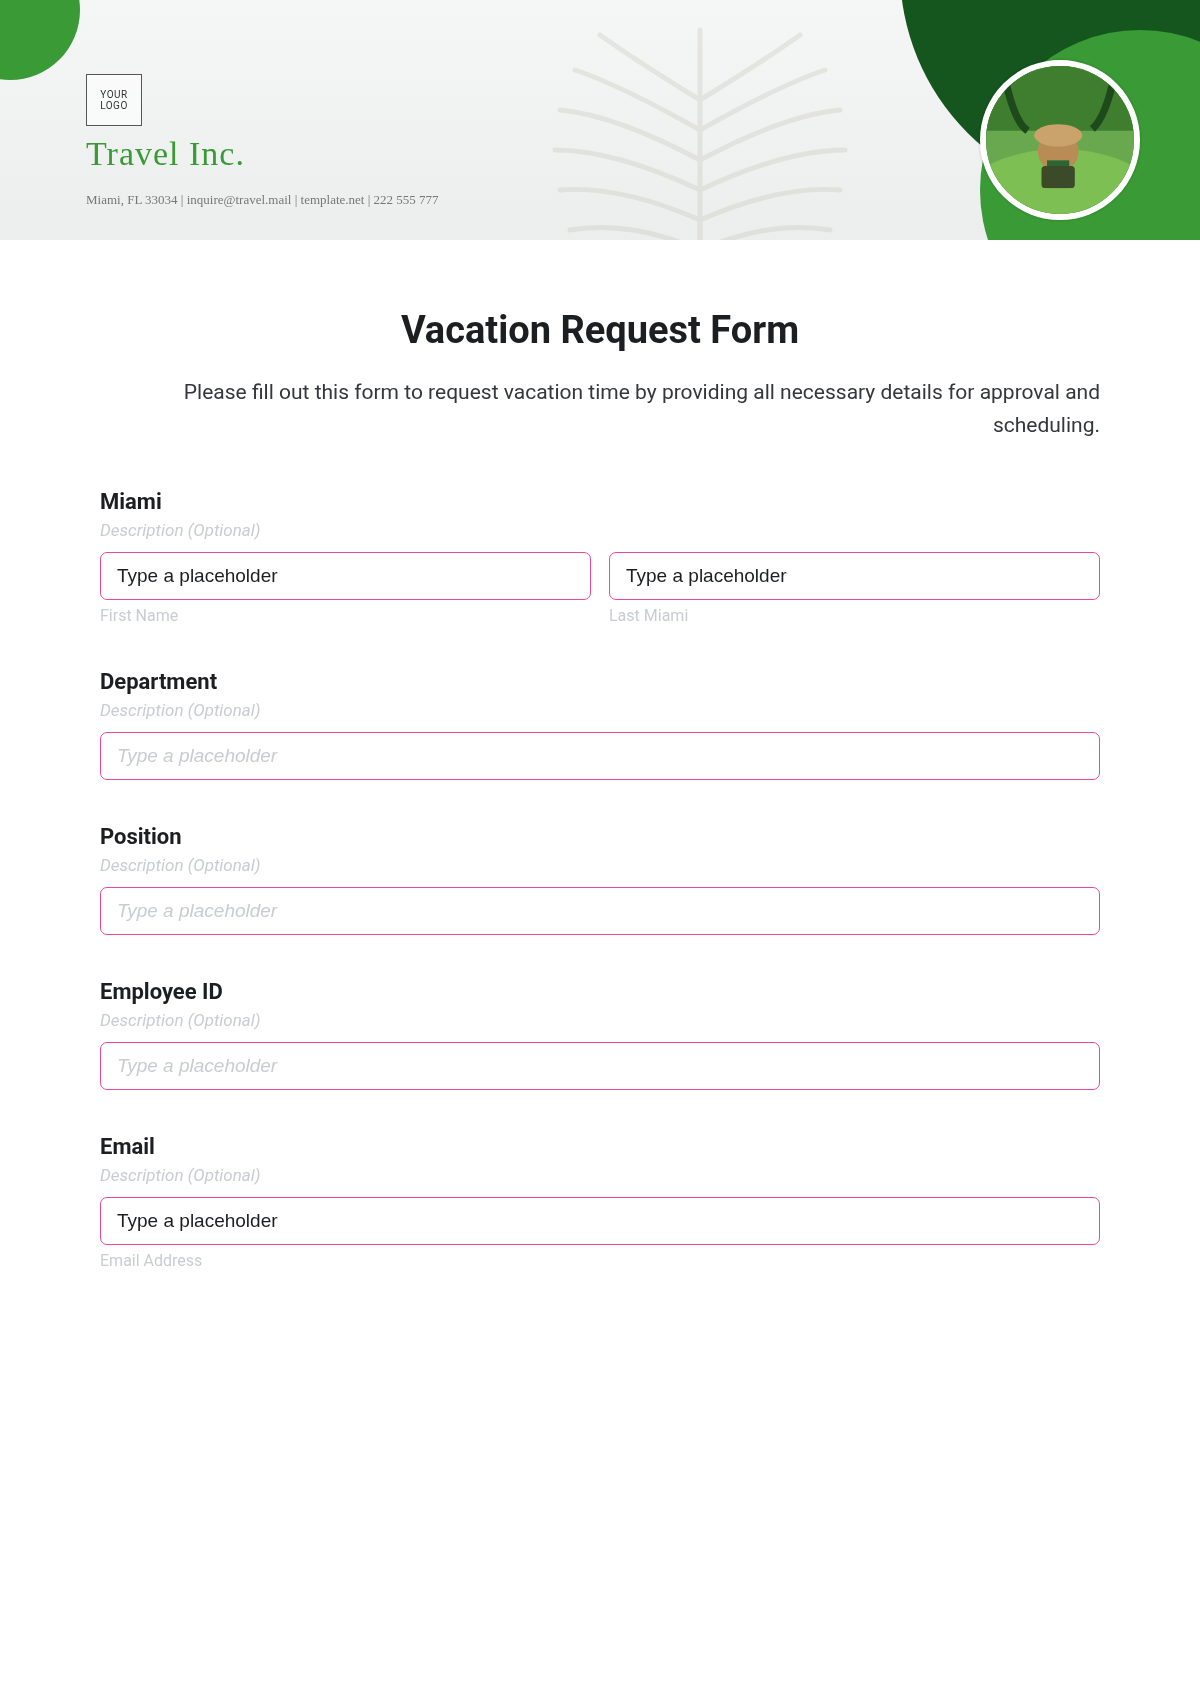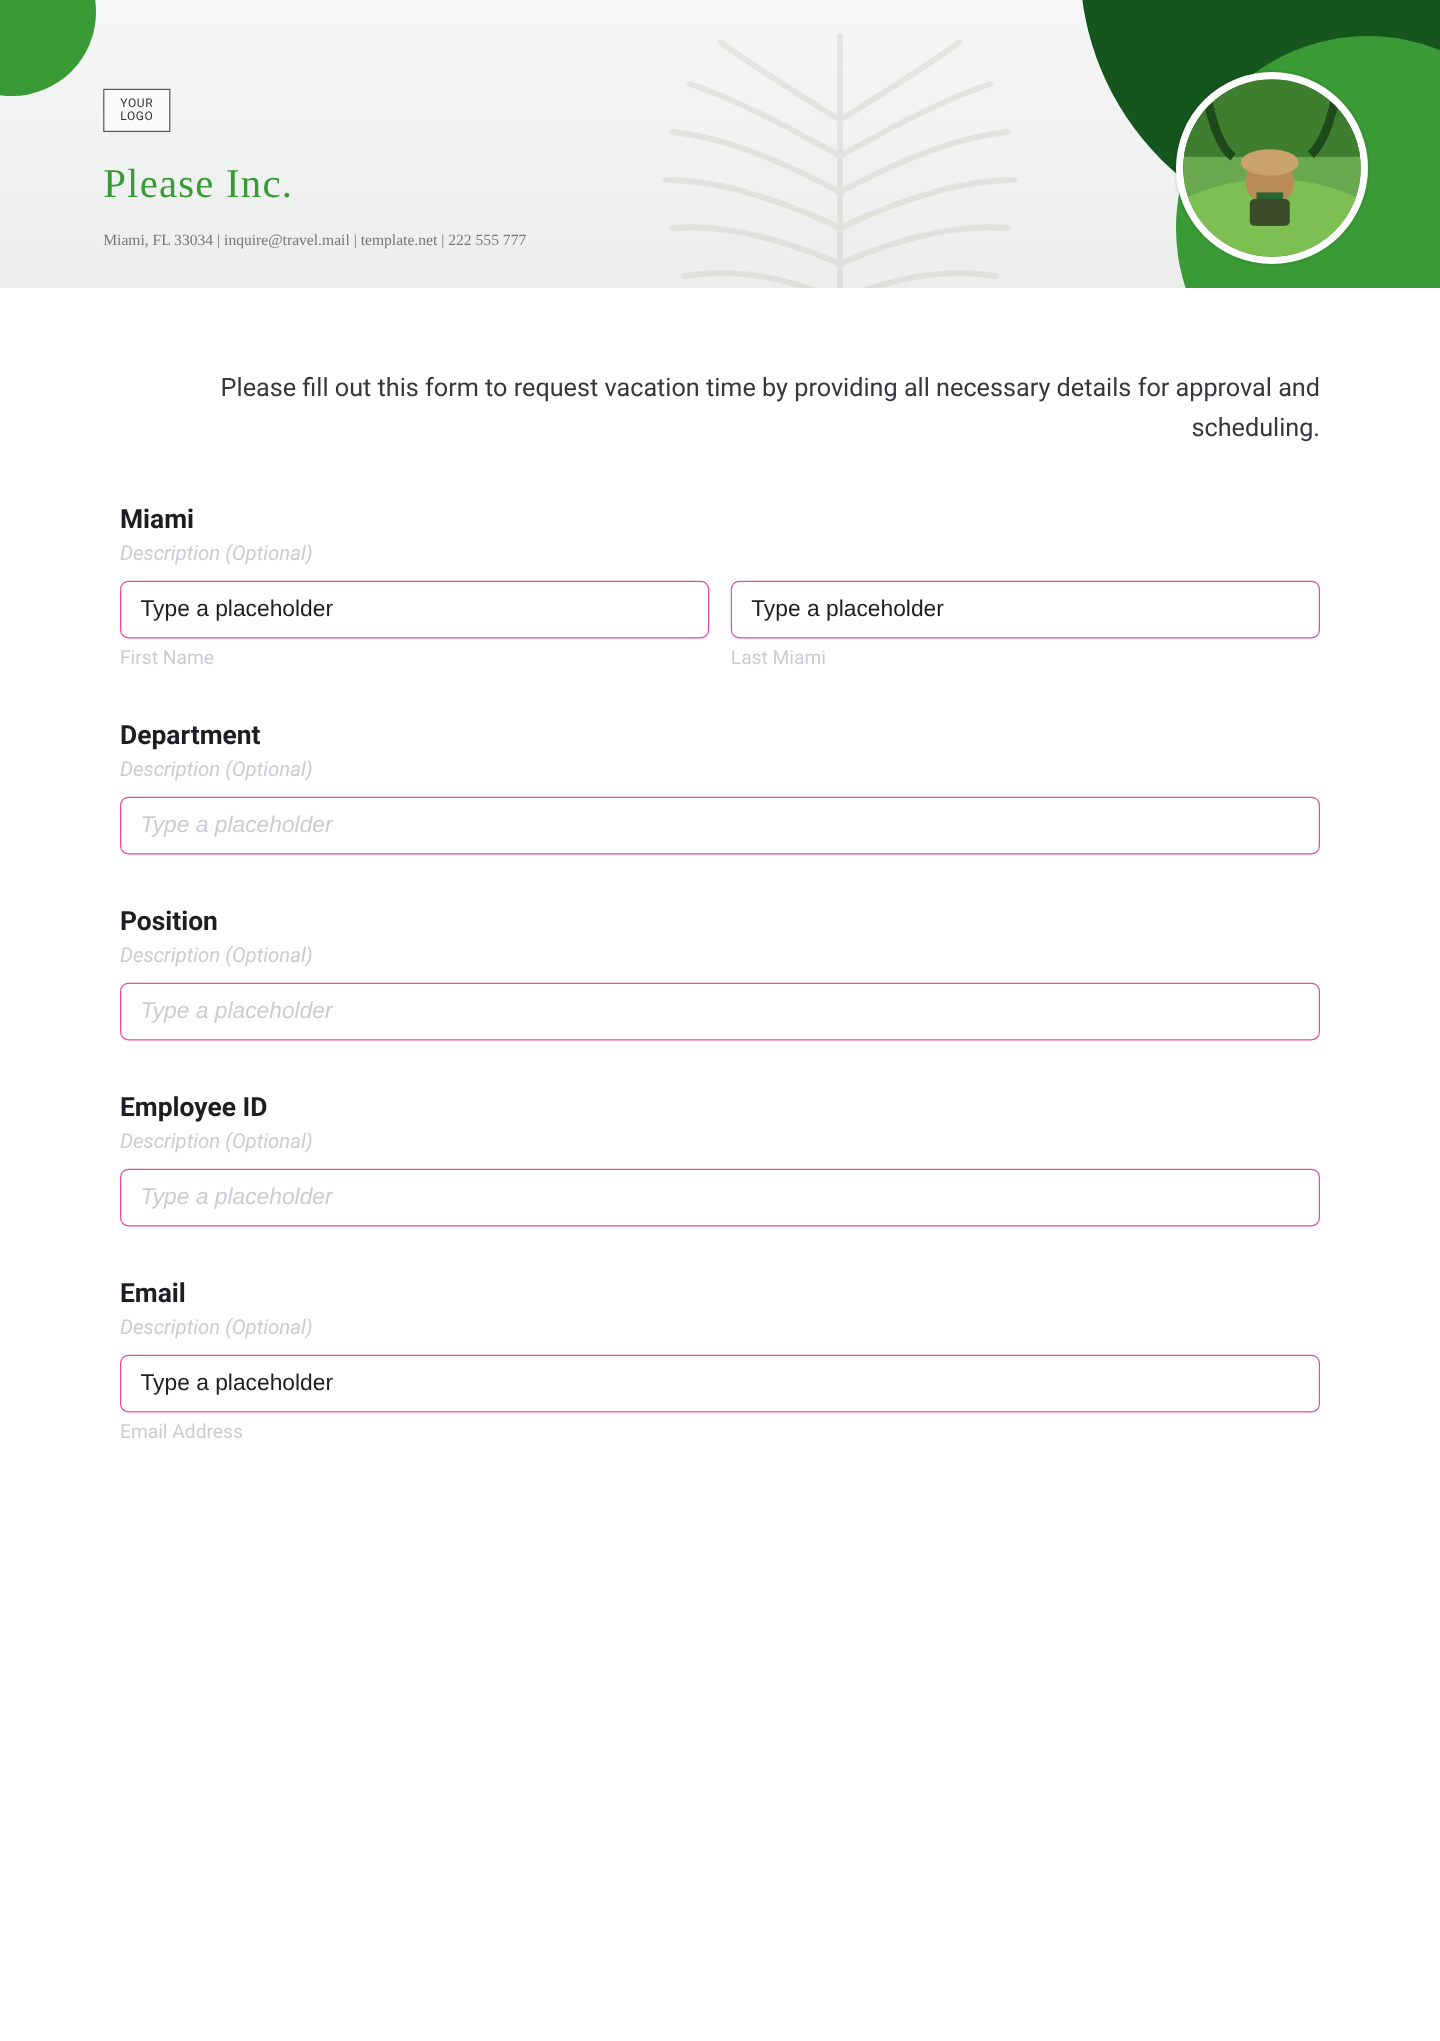--- a/index.html
+++ b/index.html
@@ -43,21 +43,21 @@
   .leaf {
     position: absolute;
     right: 320px; top: 20px;
     width: 360px; height: 260px;
     opacity: 0.25;
   }
   .leaf svg { width: 100%; height: 100%; }
   .logo-box {
     position: absolute;
     left: 86px; top: 74px;
-    width: 56px; height: 36px;
+    width: 56px; height: 52px;
     border: 1px solid #555;
     display: flex; align-items: center; justify-content: center;
     font-size: 10px; text-align: center; line-height: 1.15;
     color: #333; background: rgba(255,255,255,0.6);
     letter-spacing: 0.5px;
   }
   .company {
     position: absolute;
     left: 86px; top: 135px;
     font-family: Georgia, "Times New Roman", serif;
@@ -175,38 +175,39 @@
         <path d="M180 140 Q265 95 320 90"></path>
         <path d="M180 110 Q260 65 305 50"></path>
         <path d="M180 80  Q245 40 280 15"></path>
       </g>
     </svg>
   </div>
   <div class="logo-box">
     <span style="white-space:pre-line;">YOUR
 LOGO</span>
   </div>
-  <div class="company">Please Inc.</div>
+  <div class="company">Travel Inc.</div>
   <div class="company-sub">Miami, FL 33034 | inquire@travel.mail | template.net | 222 555 777</div>
   <div class="photo">
     <svg viewBox="0 0 160 160" xmlns="http://www.w3.org/2000/svg">
       <rect width="160" height="160" fill="#6aa84f"></rect>
       <rect y="0" width="160" height="70" fill="#3f7d2f"></rect>
       <ellipse cx="80" cy="150" rx="110" ry="60" fill="#7dbf52"></ellipse>
       <circle cx="78" cy="92" r="22" fill="#b98b55"></circle>
       <ellipse cx="78" cy="75" rx="26" ry="12" fill="#c9a36b"></ellipse>
       <rect x="66" y="102" width="24" height="30" fill="#2a6631"></rect>
       <rect x="60" y="108" width="36" height="24" rx="4" fill="#3b4a28"></rect>
       <path d="M20 10 Q30 60 45 70" stroke="#1e4a1b" stroke-width="8" fill="none"></path>
       <path d="M140 5 Q130 55 115 68" stroke="#1e4a1b" stroke-width="8" fill="none"></path>
     </svg>
   </div>
 </div>
 
 <div class="form-area">
+  <h1 class="title">Vacation Request Form</h1>
   <p class="intro">Please fill out this form to request vacation time by providing all necessary details for approval and scheduling.</p>
 
 
   <div class="field">
     <div class="field-label">Miami</div>
     <div class="field-desc">Description (Optional)</div>
     <div class="row-2">
       <div class="col">
         <input class="input typed" type="text" value="Type a placeholder" style="">
         <div class="sub-label">First Name</div>

